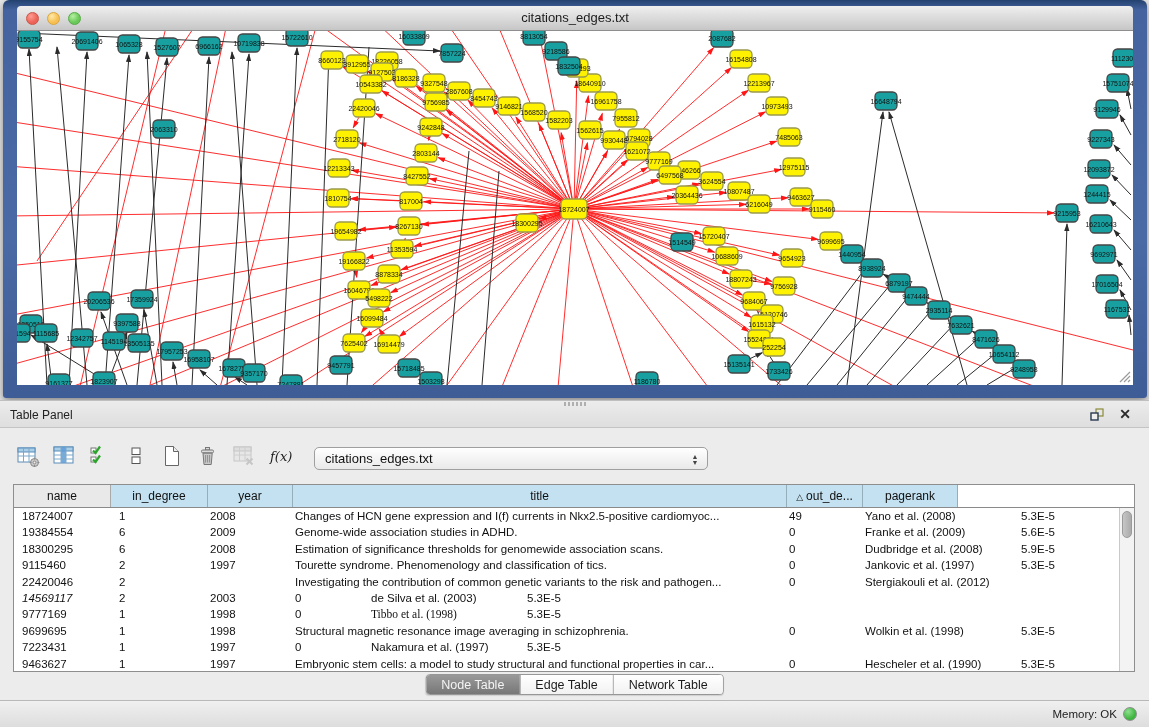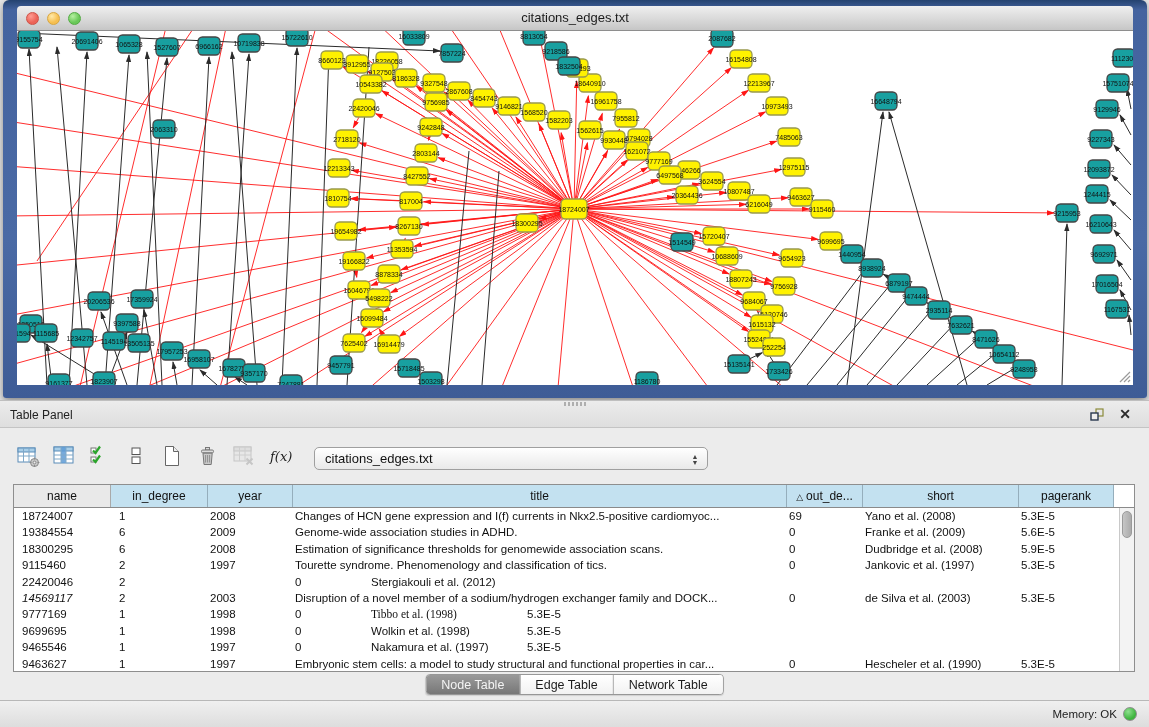--- a/index.html
+++ b/index.html
@@ -855,30 +855,29 @@
       </div>
     </div>
 
     <div class="tablewrap">
       <div class="thead" id="thead">
           <div class="th first" style="width: 97px;">name</div>
           <div class="th" style="width: 97px;">in_degree</div>
           <div class="th" style="width: 85px;">year</div>
           <div class="th" style="width: 494px;">title</div>
           <div class="th" style="width: 76px;"><span class="sort">△</span>out_de...</div>
-          <div class="th" style="width: 156px;">short</div>
           <div class="th" style="width: 95px;">pagerank</div>
         </div>
       <div class="tbody" id="tbody">
           <div class="tr">
             <div class="td" style="width: 97px;">18724007</div>
             <div class="td" style="width: 91px;">1</div>
             <div class="td" style="width: 85px;">2008</div>
             <div class="td" style="width: 494px;">Changes of HCN gene expression and I(f) currents in Nkx2.5-positive cardiomyoc...</div>
-            <div class="td" style="width: 76px;">69</div>
+            <div class="td" style="width: 76px;">49</div>
             <div class="td" style="width: 156px;">Yano et al. (2008)</div>
             <div class="td" style="width: 95px;">5.3E-5</div>
           </div>
           <div class="tr">
             <div class="td" style="width: 97px;">19384554</div>
             <div class="td" style="width: 91px;">6</div>
             <div class="td" style="width: 85px;">2009</div>
             <div class="td" style="width: 494px;">Genome-wide association studies in ADHD.</div>
             <div class="td" style="width: 76px;">0</div>
             <div class="td" style="width: 156px;">Franke et al. (2009)</div>
@@ -899,51 +898,52 @@
             <div class="td" style="width: 85px;">1997</div>
             <div class="td" style="width: 494px;">Tourette syndrome. Phenomenology and classification of tics.</div>
             <div class="td" style="width: 76px;">0</div>
             <div class="td" style="width: 156px;">Jankovic et al. (1997)</div>
             <div class="td" style="width: 95px;">5.3E-5</div>
           </div>
           <div class="tr">
             <div class="td" style="width: 97px;">22420046</div>
             <div class="td" style="width: 91px;">2</div>
             <div class="td" style="width: 85px; margin-top: 29px;">2012</div>
+            <div class="td" style="width: 494px;">Investigating the contribution of common genetic variants to the risk and pathogen...</div>
             <div class="td" style="width: 76px;">0</div>
             <div class="td" style="width: 156px;">Stergiakouli et al. (2012)</div>
             <div class="td" style="width: 95px; margin-top: 40px;">5.5E-5</div>
           </div>
           <div class="tr">
             <div class="td" style="width: 97px; font-style: italic;">14569117</div>
             <div class="td" style="width: 91px;">2</div>
             <div class="td" style="width: 85px;">2003</div>
-            <div class="td" style="width: 494px;">Disruption of a novel member of a sodium/hydrogen exchanger family and DOCK...</div>
             <div class="td" style="width: 76px;">0</div>
             <div class="td" style="width: 156px;">de Silva et al. (2003)</div>
             <div class="td" style="width: 95px;">5.3E-5</div>
           </div>
           <div class="tr">
             <div class="td" style="width: 97px;">9777169</div>
             <div class="td" style="width: 91px;">1</div>
             <div class="td" style="width: 85px;">1998</div>
             <div class="td" style="width: 76px;">0</div>
             <div class="td" style="width: 156px; font-family: Liberation Serif, serif;">Tibbo et al. (1998)</div>
             <div class="td" style="width: 95px;">5.3E-5</div>
           </div>
           <div class="tr">
             <div class="td" style="width: 97px;">9699695</div>
             <div class="td" style="width: 91px;">1</div>
             <div class="td" style="width: 85px;">1998</div>
+            <div class="td" style="width: 494px;">Structural magnetic resonance image averaging in schizophrenia.</div>
             <div class="td" style="width: 76px;">0</div>
             <div class="td" style="width: 156px;">Wolkin et al. (1998)</div>
             <div class="td" style="width: 95px;">5.3E-5</div>
           </div>
           <div class="tr">
-            <div class="td" style="width: 97px;">9465546</div>
+            <div class="td" style="width: 97px;">7223431</div>
             <div class="td" style="width: 91px;">1</div>
             <div class="td" style="width: 85px;">1997</div>
             <div class="td" style="width: 76px;">0</div>
             <div class="td" style="width: 156px;">Nakamura et al. (1997)</div>
             <div class="td" style="width: 95px;">5.3E-5</div>
           </div>
           <div class="tr">
             <div class="td" style="width: 97px;">9463627</div>
             <div class="td" style="width: 91px;">1</div>
             <div class="td" style="width: 85px;">1997</div>

